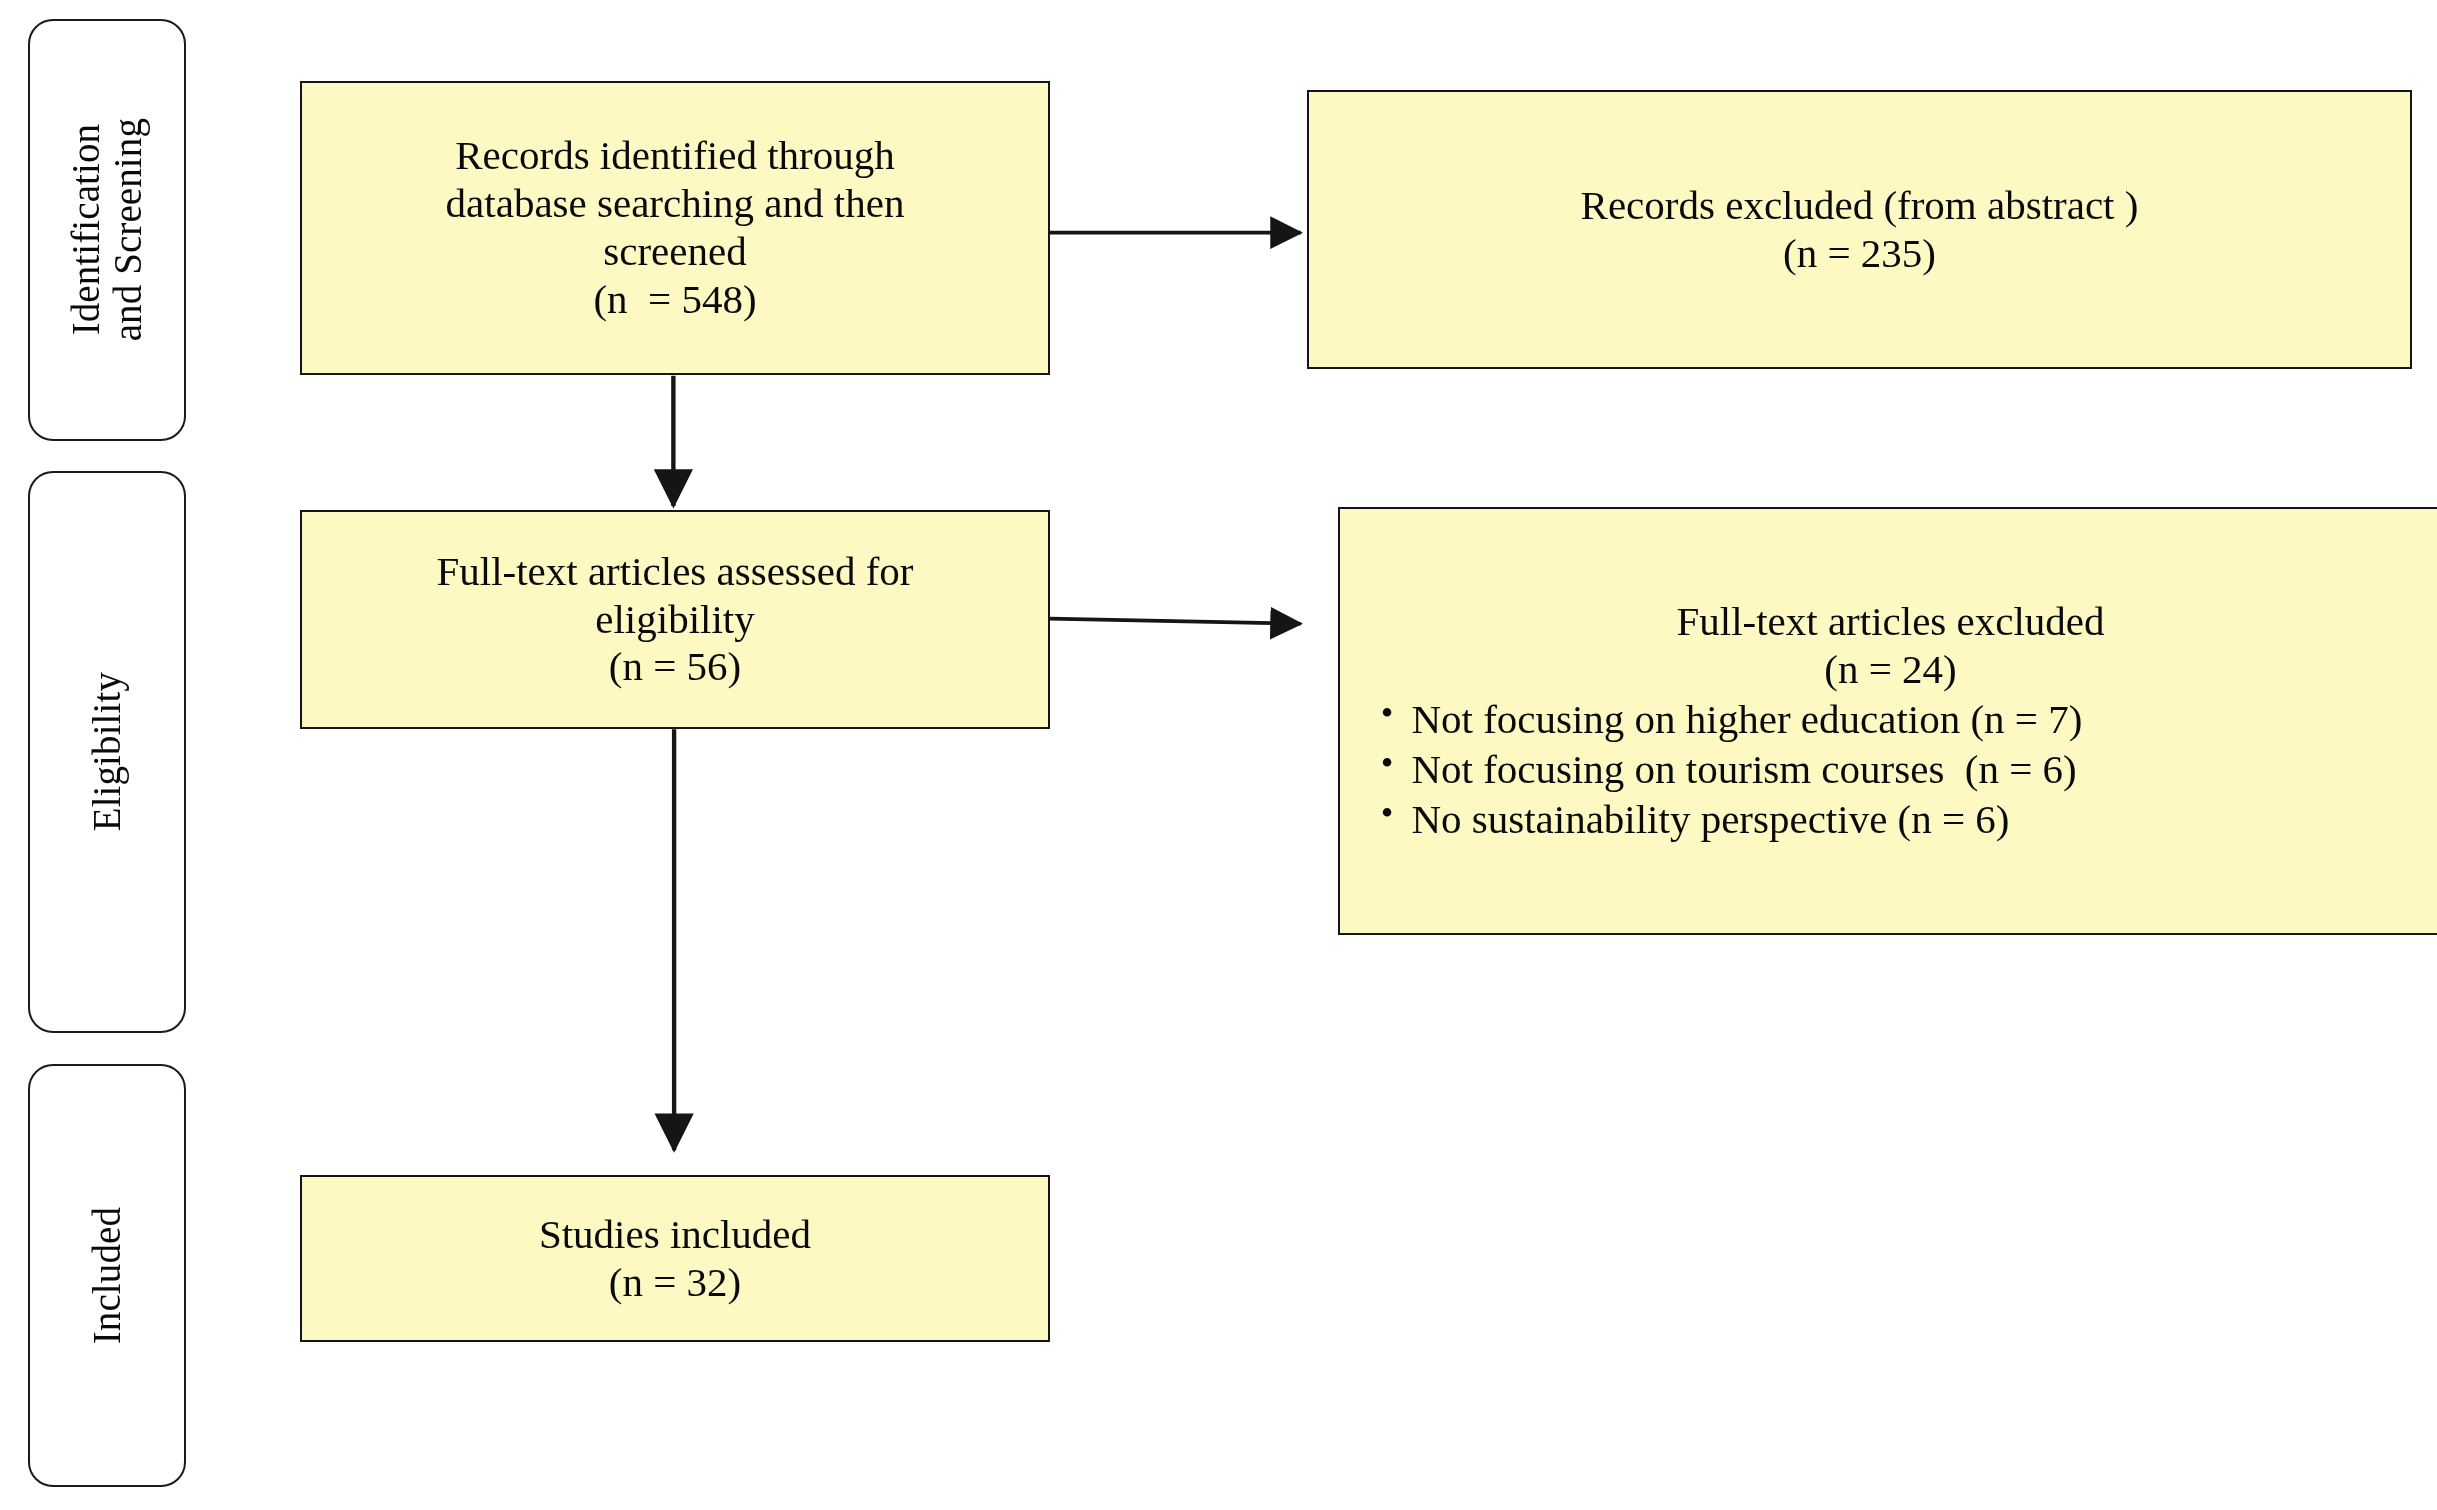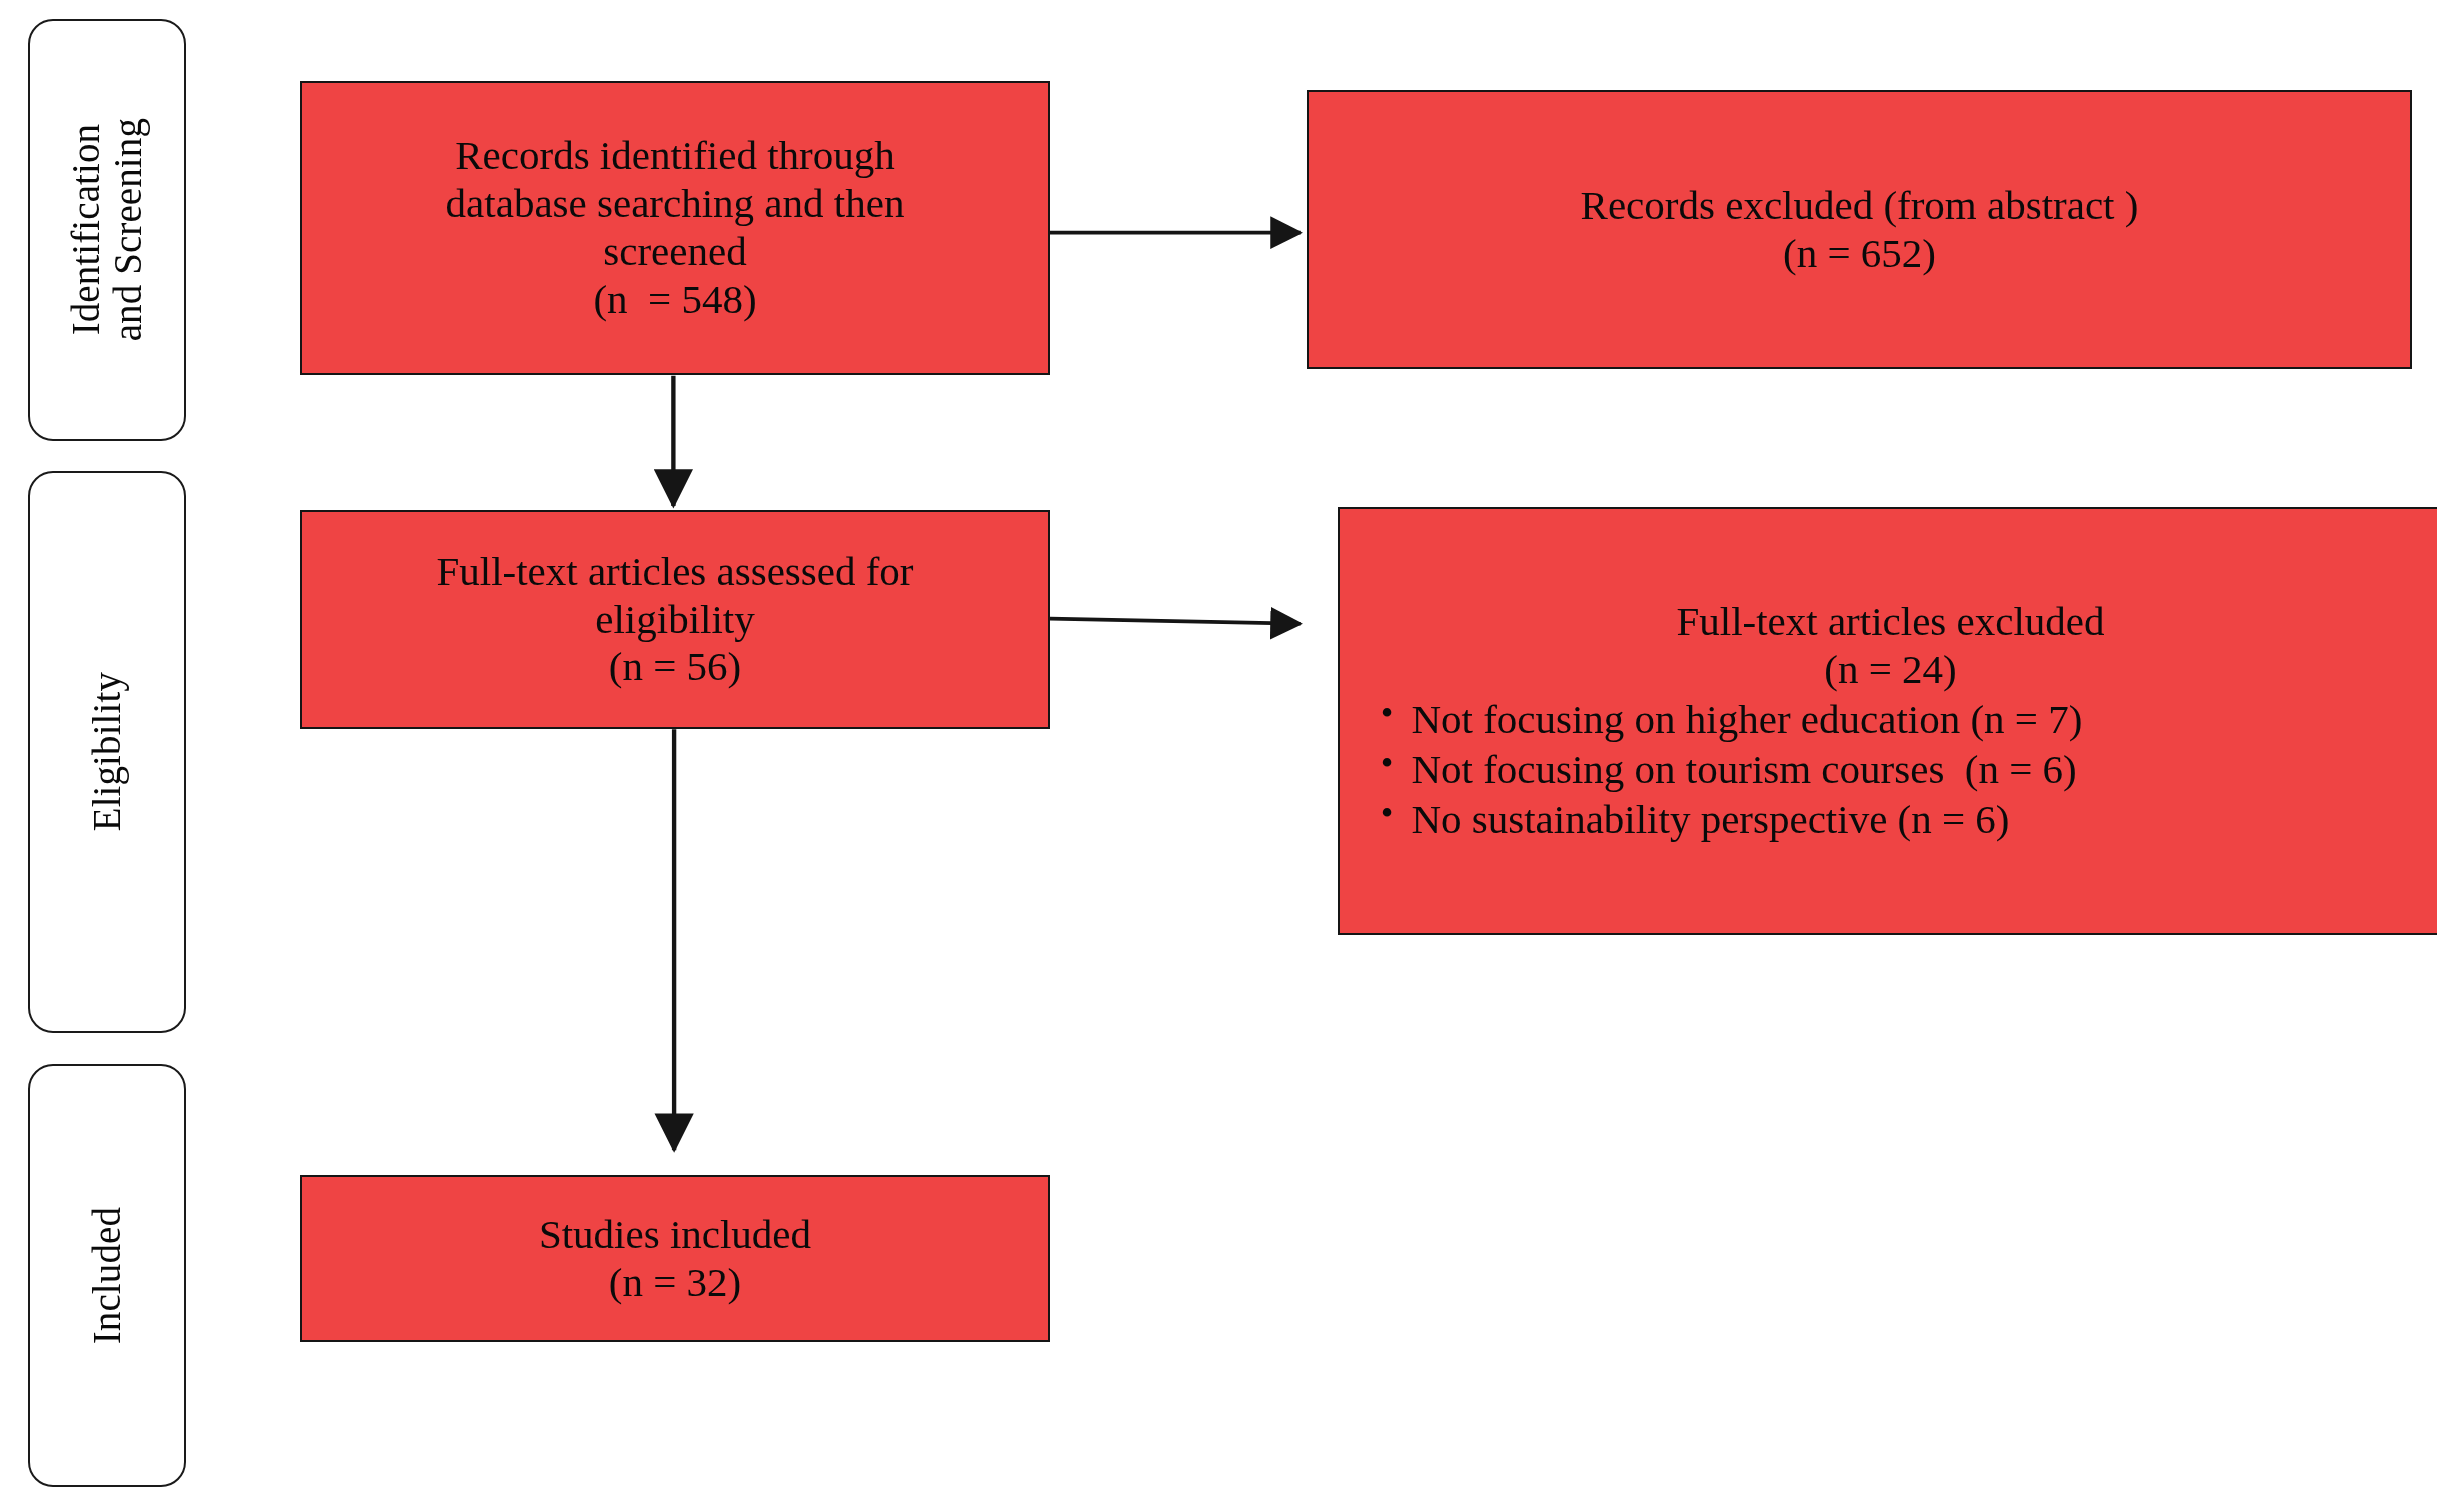--- a/index.html
+++ b/index.html
@@ -23,21 +23,21 @@
     line-height:1.08;
     text-align:center;
     white-space:pre-line;
     letter-spacing:0.1px;
   }
 
   
   .flow-box{
     position:absolute;
     border:2.2px solid #151515;
-    background:#ef4444;
+    background:#fef9c3;
     box-sizing:border-box;
     display:flex;flex-direction:column;
     align-items:center;justify-content:center;
     padding:7.3px 16px;
   }
   .flow-line{
     font-size:41px;
     line-height:1.17;
     text-align:center;
     white-space:pre-wrap;
@@ -102,21 +102,21 @@
 
   <div class="flow-box" style="left:300px;top:81px;width:750px;height:294px;">
     <div class="flow-line">Records identified through</div>
     <div class="flow-line">database searching and then</div>
     <div class="flow-line">screened</div>
     <div class="flow-line">(n  = 548)</div>
   </div>
 
   <div class="flow-box" style="left:1307px;top:90px;width:1105px;height:279px;">
     <div class="flow-line">Records excluded (from abstract )</div>
-    <div class="flow-line">(n = 652)</div>
+    <div class="flow-line">(n = 235)</div>
   </div>
 
   <div class="flow-box" style="left:300px;top:510px;width:750px;height:219px;">
     <div class="flow-line">Full-text articles assessed for</div>
     <div class="flow-line">eligibility</div>
     <div class="flow-line">(n = 56)</div>
   </div>
 
   <div class="flow-box bulleted" style="left:1307px;top:507px;width:1105px;height:428px;">
     <div class="flow-line">Full-text articles excluded</div>

